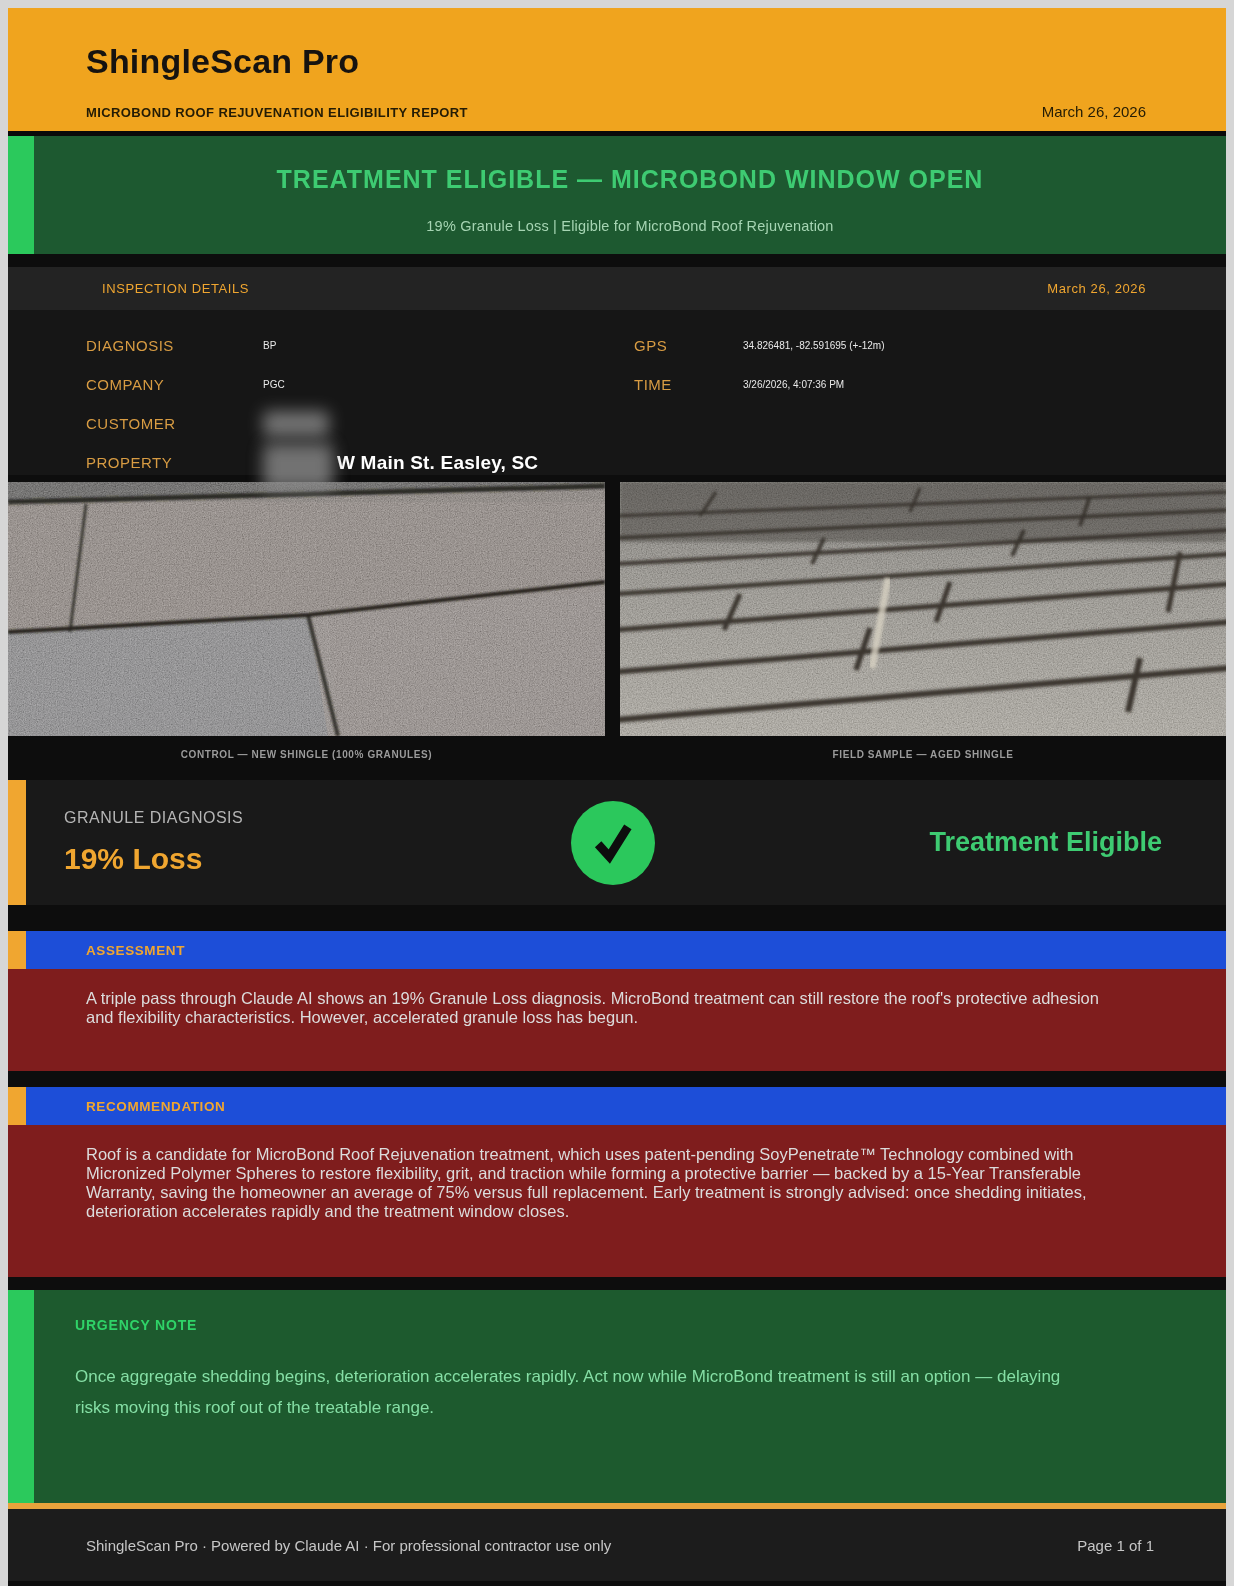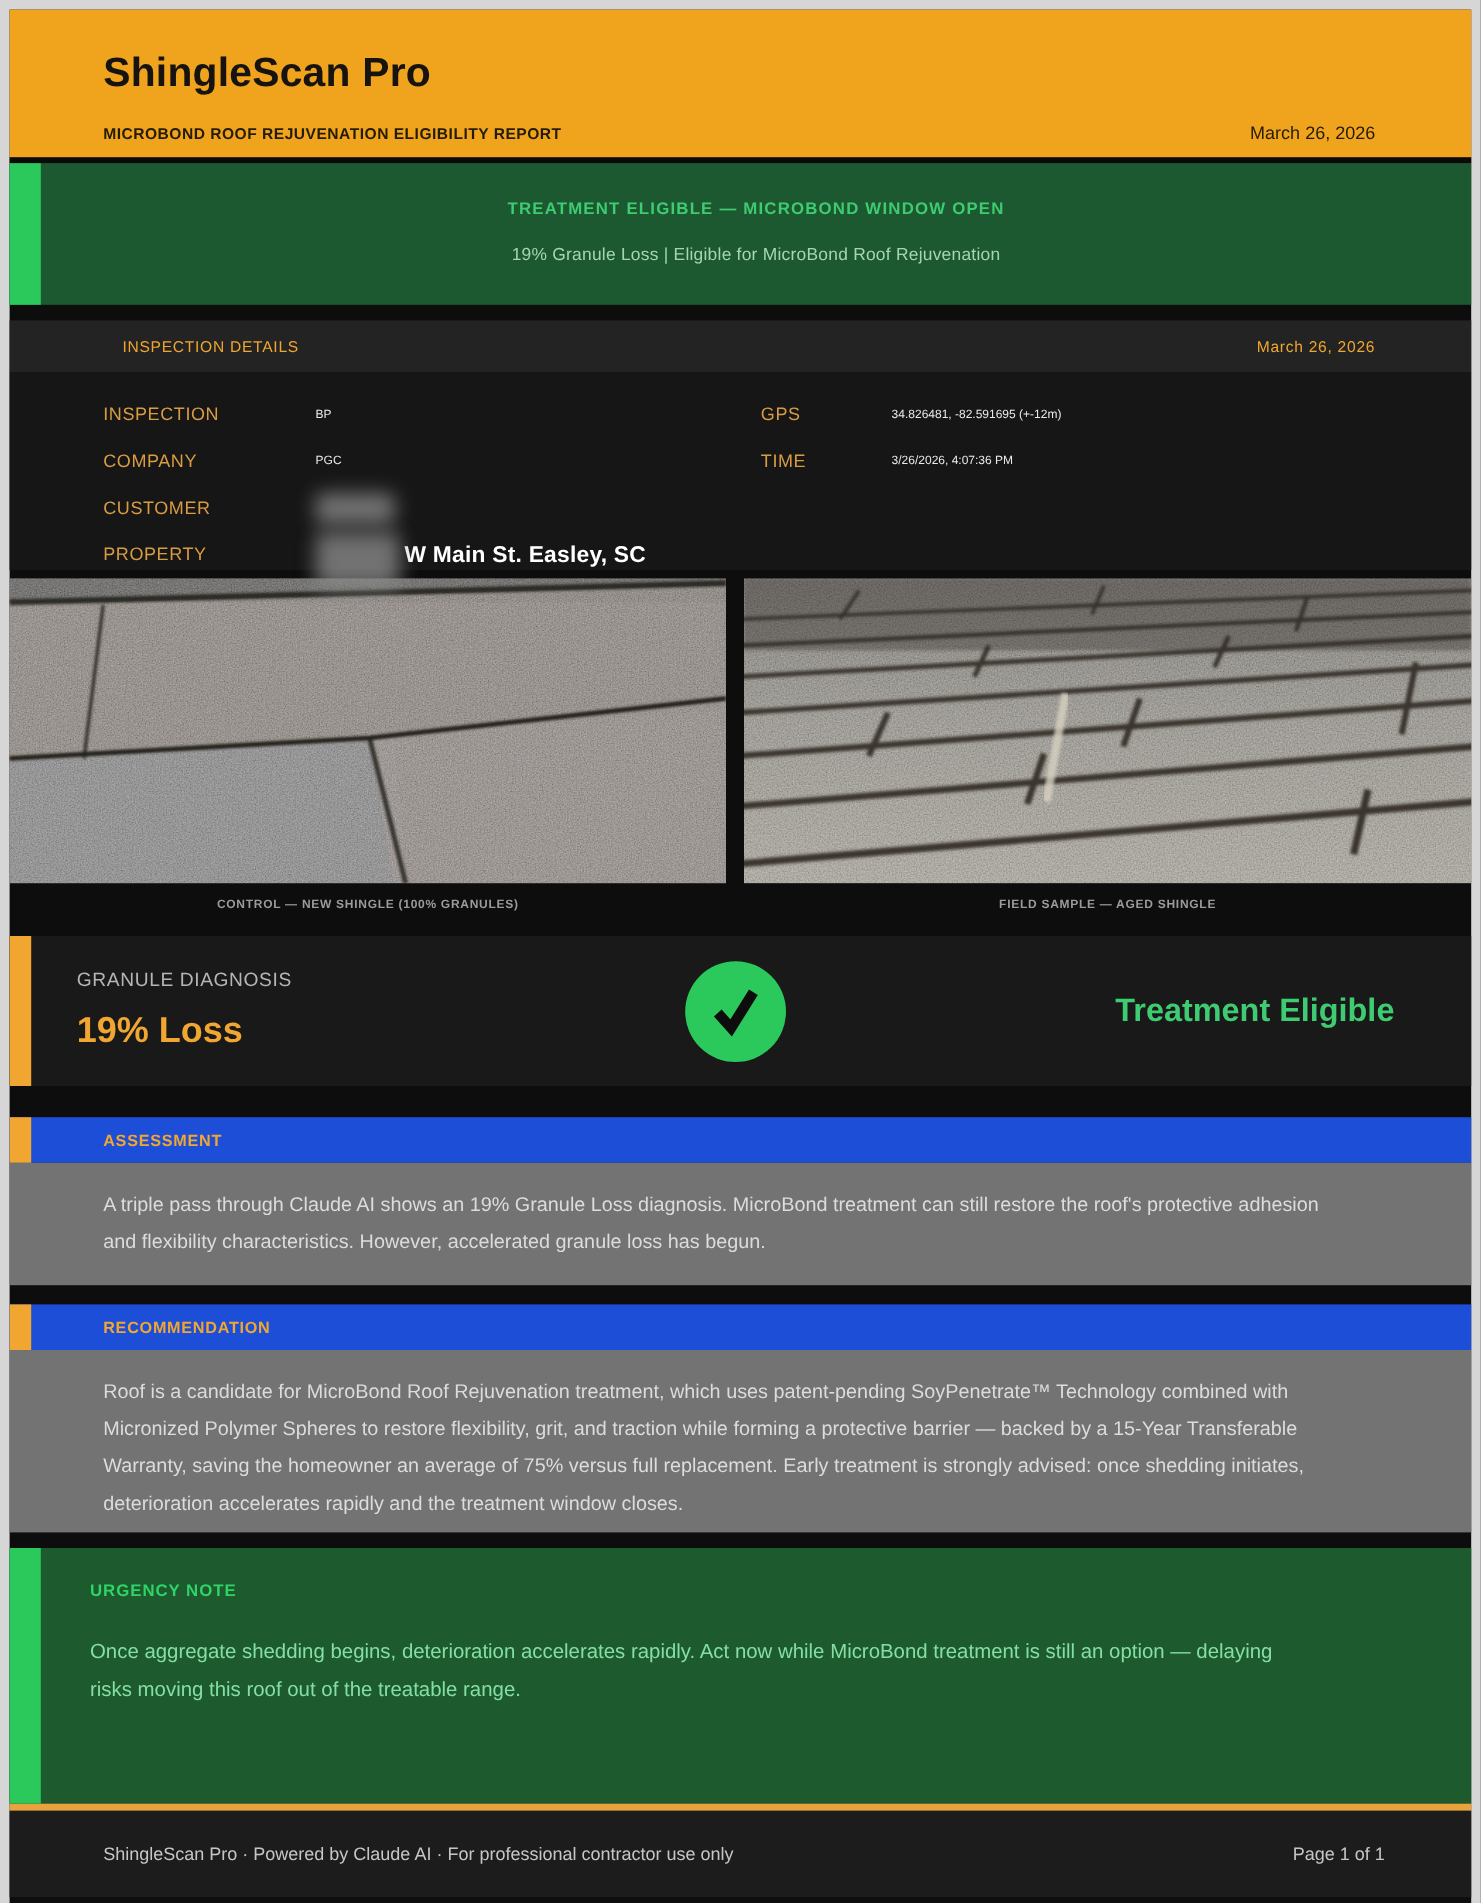--- a/index.html
+++ b/index.html
@@ -24,21 +24,21 @@
   }
   .hdr-title { font-size:34px; font-weight:bold; color:#161310; letter-spacing:.2px; }
   .hdr-row { display:flex; justify-content:space-between; align-items:baseline; margin-top:22px; }
   .hdr-sub { font-size:13px; color:#241c05; letter-spacing:.4px; font-weight:bold; }
   .hdr-date { font-size:15px; color:#241c05; }
 
   
   .banner { height:118px; background:#1D5930; display:flex; }
   .banner-accent { width:26px; background:#2BC95C; flex:none; }
   .banner-main { flex:1; text-align:center; padding-top:29px; }
-  .banner-title { font-size:14px; font-weight:bold; color:#3ECB72; letter-spacing:1px; }
+  .banner-title { font-size:25px; font-weight:bold; color:#3ECB72; letter-spacing:1px; }
   .banner-sub { font-size:14.5px; color:#A6D5B3; margin-top:24px; letter-spacing:.2px; }
 
   
   .insp-bar {
     margin-top:13px; height:43px; background:#232323;
     display:flex; justify-content:space-between; align-items:center;
     padding:0 80px 0 78px;
   }
   .insp-bar-label, .insp-bar-date { font-size:13px; font-weight:normal; color:#F0A630; letter-spacing:.6px;margin-left:16px; }
   .insp-body { background:#161616; height:165px; display:flex; padding:16px 0 0 78px; }
@@ -81,22 +81,22 @@
 
   
   .sec-bar {
     height:38px; background:#1d4ed8; border-left:18px solid #F0A630;
     display:flex; align-items:center; padding-left:60px;
   }
   .sec-bar-assessment { margin-top:26px; }
   .sec-bar-recommendation { margin-top:16px; }
   .sec-title { font-size:13.5px; font-weight:bold; color:#F0A630; letter-spacing:.6px; }
   .sec-body {
-    background:#737373; padding:20px 120px 0 78px;
-    font-size:16.5px; color:#DCDCDC; line-height:31px;
+    background:#7f1d1d; padding:20px 120px 0 78px;
+    font-size:16.5px; color:#DCDCDC; line-height:19px;
   }
   .sec-body-assessment { height:102px; }
   .sec-body-recommendation { height:152px; }
 
   
   .urgency { margin-top:13px; height:213px; background:#1D5A2E; display:flex; }
   .urgency-accent { width:26px; background:#2BC95C; flex:none; }
   .urgency-main { flex:1; padding:27px 110px 16px 41px; }
   .urgency-title { font-size:14px; font-weight:bold; color:#2FD368; letter-spacing:.8px; }
   .urgency-body { margin-top:28px; font-size:17px; color:#85DFA5; line-height:31px; max-width:1010px; }
@@ -132,21 +132,21 @@
     </div>
   </div>
 
   <div class="insp-bar">
     <div class="insp-bar-label">INSPECTION DETAILS</div>
     <div class="insp-bar-date">March 26, 2026</div>
   </div>
   <div class="insp-body">
     <div class="insp-col-left">
       <div class="fld">
-        <div class="fld-label">INSPECTION</div>
+        <div class="fld-label">DIAGNOSIS</div>
         <div class="fld-value">BP</div>
       </div>
       <div class="fld">
         <div class="fld-label">COMPANY</div>
         <div class="fld-value">PGC</div>
       </div>
       <div class="fld">
         <div class="fld-label">CUSTOMER</div>
         <div class="redact redact-customer"></div>
       </div>

